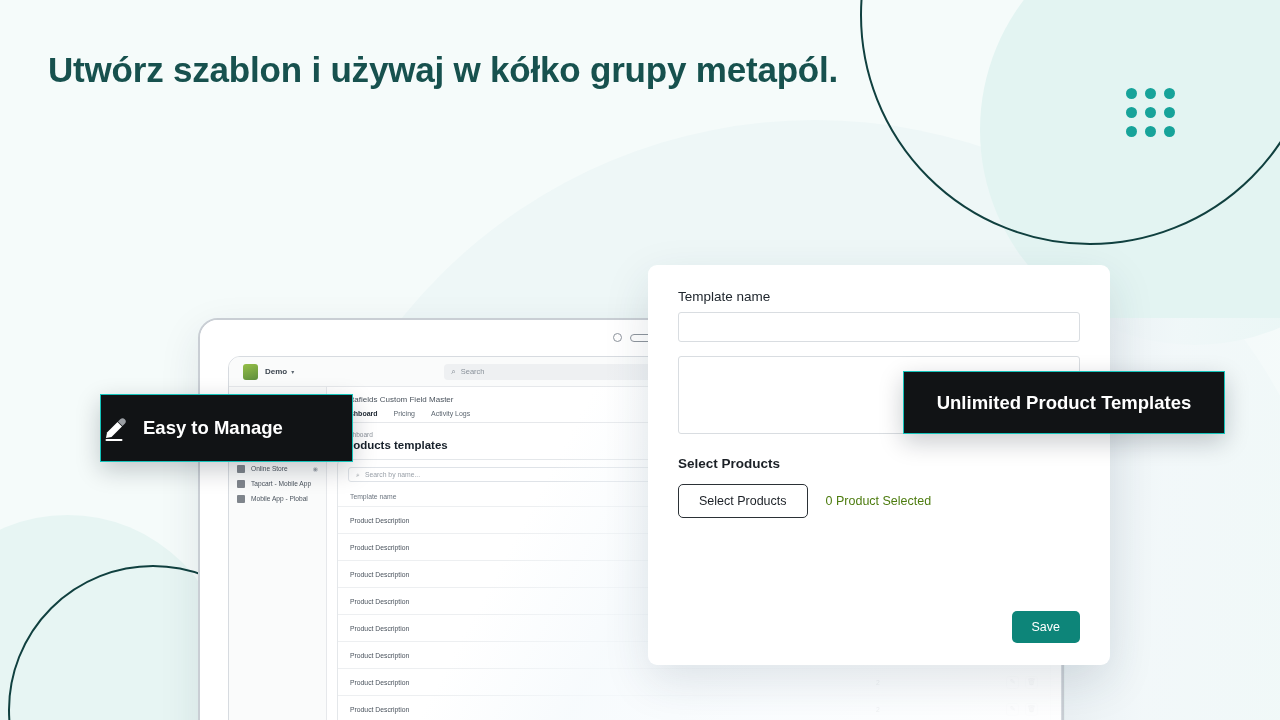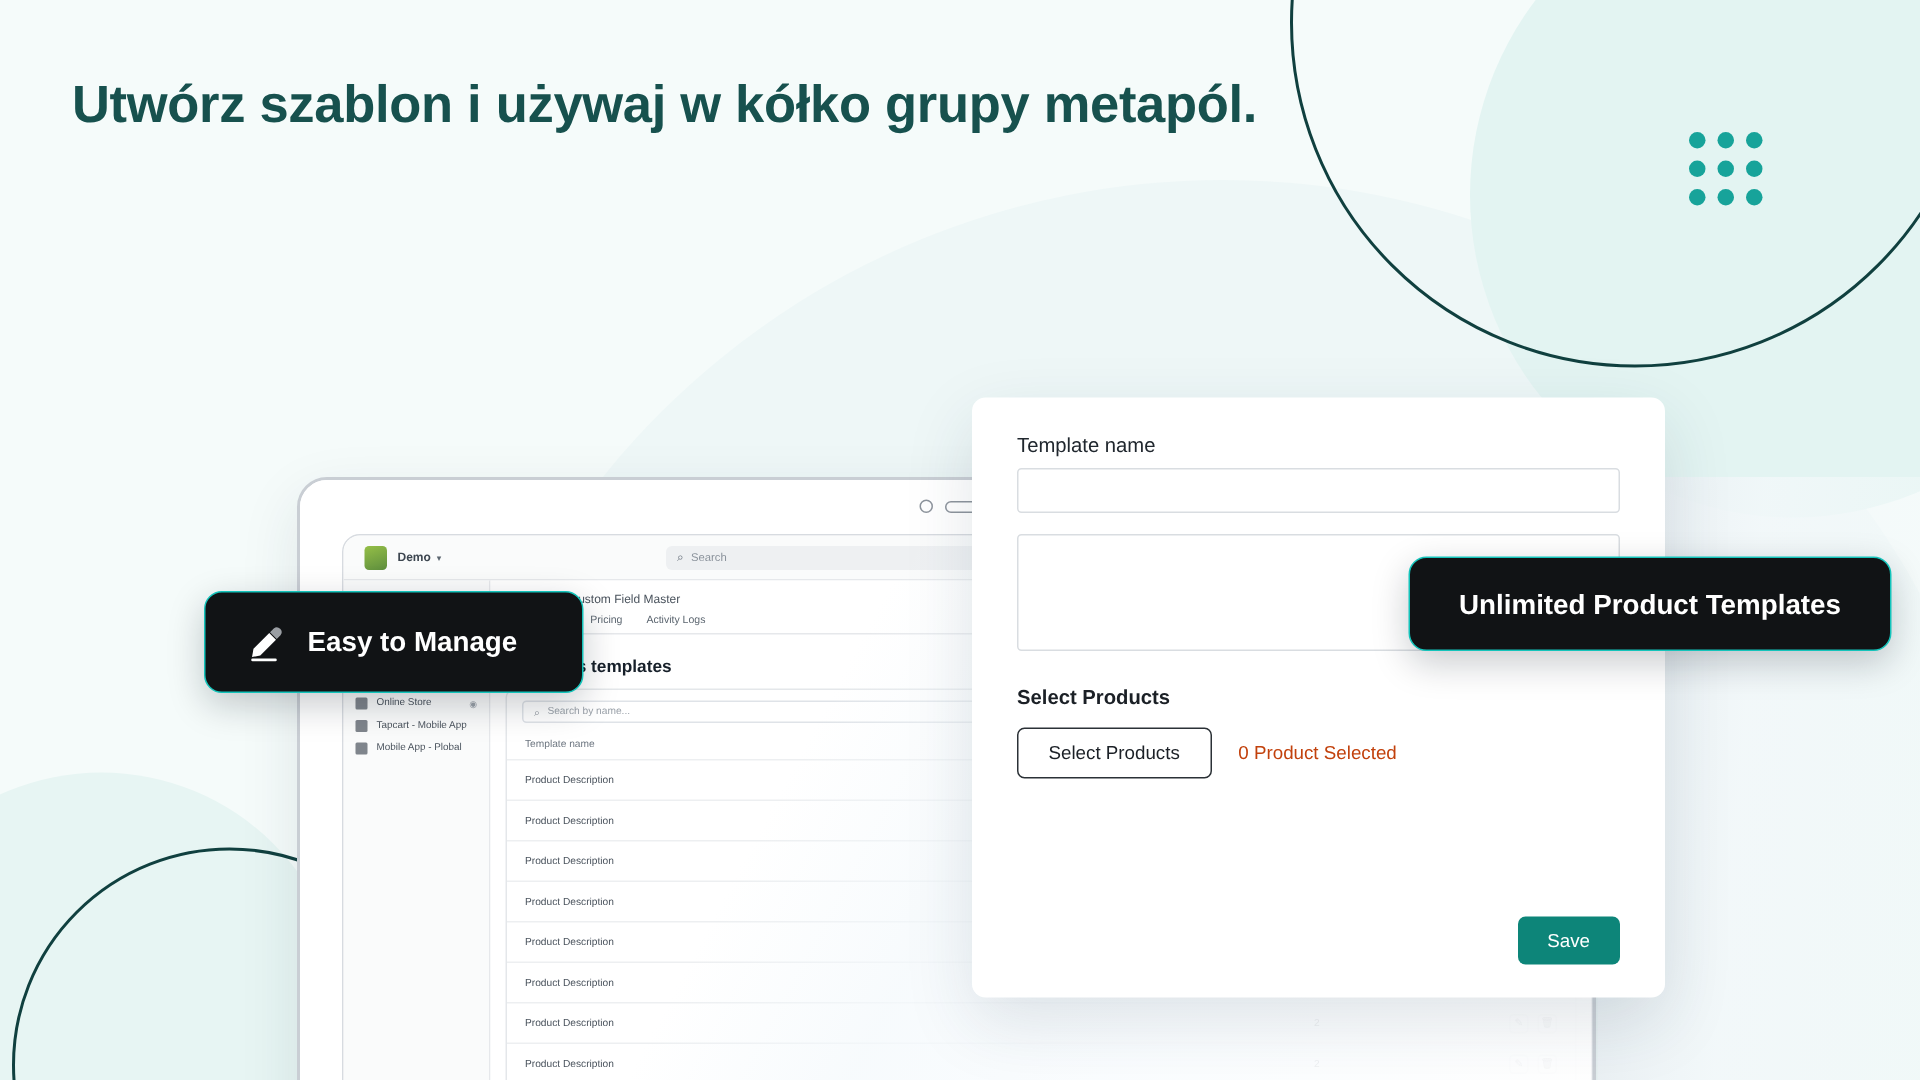--- a/index.html
+++ b/index.html
@@ -364,21 +364,21 @@
     height: 34px;
     padding: 0 20px;
     border: 1px solid #2b3136;
     border-radius: 5px;
     background: #fff;
     font-family: inherit;
     font-size: 12.5px;
     color: #1b2026;
     cursor: pointer;
   }
-  .m-pick-count { font-size: 12.5px; color: #c2410c; }
+  .m-pick-count { font-size: 12.5px; color: #4d7c0f; }
   .m-footer {
     position: absolute;
     right: 30px; bottom: 22px;
   }
   .m-save {
     height: 32px;
     padding: 0 20px;
     border: none;
     border-radius: 5px;
     background: #0d8579;
@@ -386,33 +386,31 @@
     font-family: inherit;
     font-size: 12.5px;
     cursor: pointer;
   }
 
   
   .badge {
     position: absolute;
     background: #111315;
     color: #ffffff;
-    border-radius: 12px;
+    border-radius: 0;
     border: 1.5px solid #14c4bb;
     display: flex;
     align-items: center;
     font-weight: 700;
     box-shadow: 0 8px 24px rgba(10, 20, 30, 0.22);
-    margin-left: 36px;
   }
   .badge-left {
     left: 100px; top: 394px;
     width: 253px; height: 68px;
     gap: 14px;
-    padding-left: 26px;
     font-size: 18.5px;
   }
   .badge-right {
     left: 903px; top: 371px;
     width: 322px; height: 63px;
     justify-content: center;
     font-size: 18.5px;
   }
   .pencil-ico { width: 28px; height: 28px; flex: none; }
 

